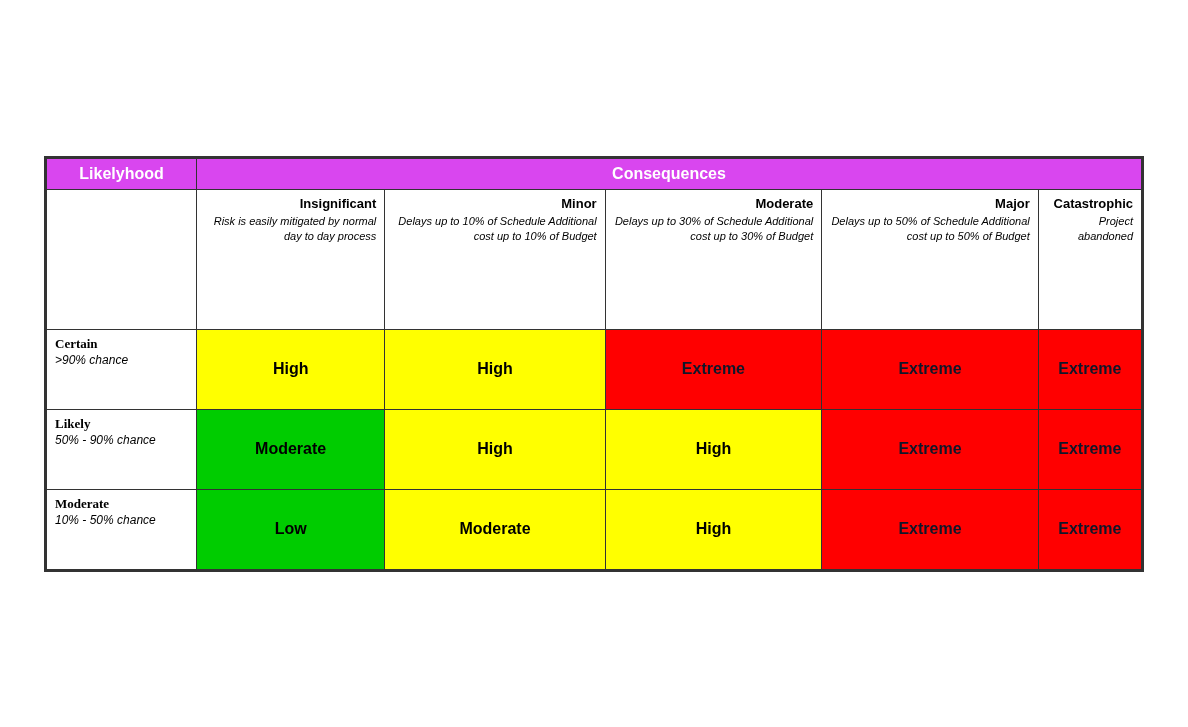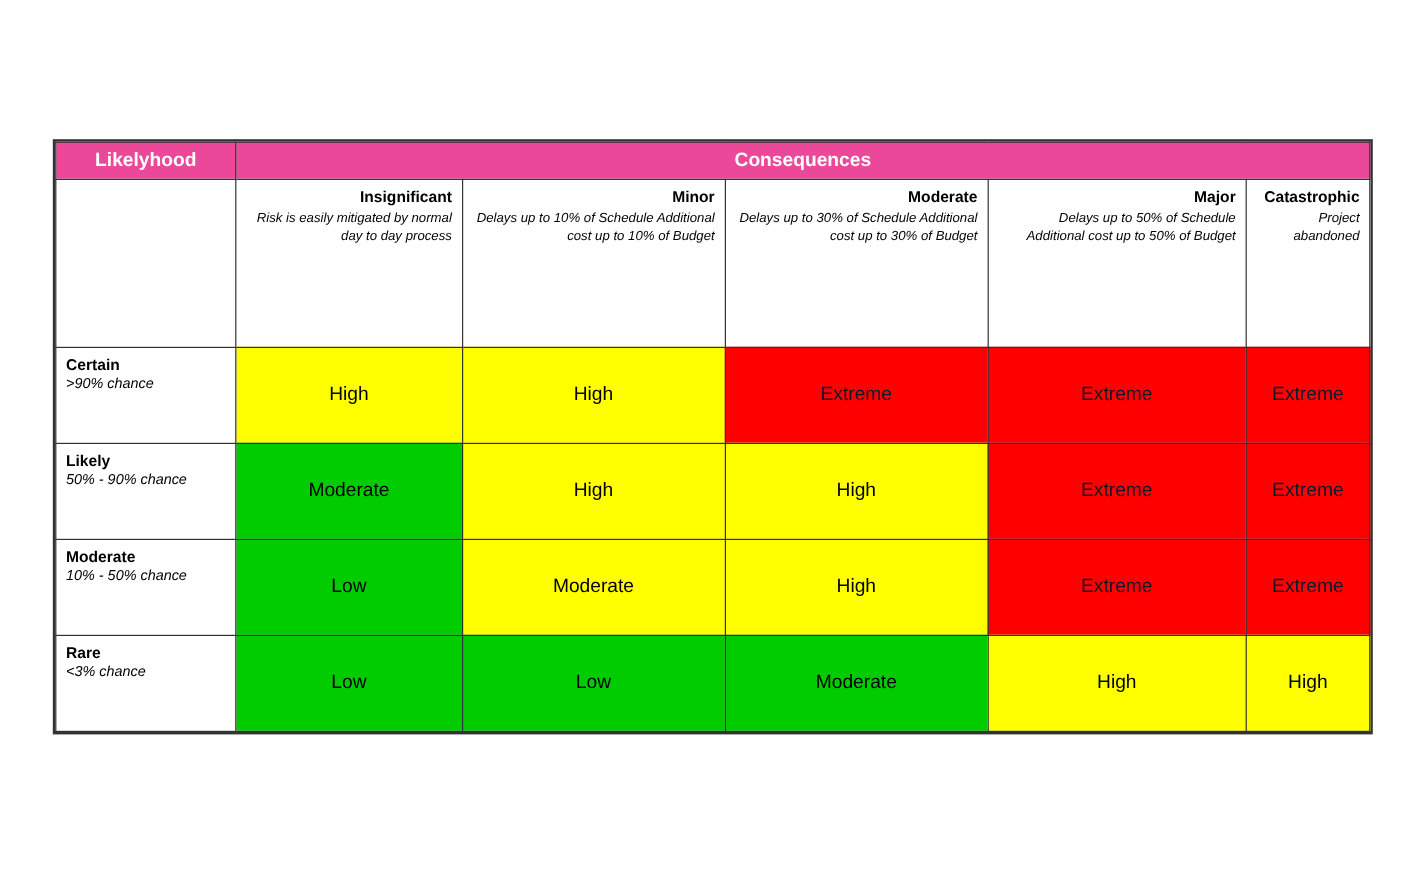--- a/index.html
+++ b/index.html
@@ -19,21 +19,21 @@
       width: 100%;
       border-collapse: collapse;
     }
     td, th {
       border: 1.5px solid #333;
       padding: 6px 8px;
       vertical-align: middle;
       text-align: left;
     }
     .header-row th {
-      background-color: #ec4899;
+      background-color: #d946ef;
       color: #fff;
       font-weight: bold;
       font-size: 16px;
       text-align: center;
     }
     .likelyhood-header {
       background-color: #1a5ce6;
       color: #fff;
       font-weight: bold;
       font-size: 16px;
@@ -64,29 +64,30 @@
     }
     .row-header {
       background: #fff;
       font-size: 13px;
       vertical-align: top;
       width: 150px;
     }
     .row-header .title {
       font-weight: bold;
       display: block;
+      font-family: Liberation Serif, serif;
     }
     .row-header .desc {
       font-style: italic;
       font-weight: normal;
       font-size: 12px;
     }
     .cell {
       text-align: center;
-      font-weight: normal;
+      font-weight: bold;
       font-size: 16px;
       height: 80px;
       vertical-align: middle;
     }
     .cell-extreme { background-color: #ff0000; color: #0f172a; }
     .cell-high-yellow { background-color: #ffff00; color: #000; }
     .cell-high-green { background-color: #00cc00; color: #000; }
     .col-header-row td {
       height: 140px;
       vertical-align: top;
@@ -130,23 +131,15 @@
           <td class="cell cell-extreme"><span>Extreme</span></td>
         </tr>
         <tr>
           <td class="row-header"><span class="title">Moderate</span><span class="desc">10% - 50% chance</span></td>
           <td class="cell cell-high-green"><span>Low</span></td>
           <td class="cell cell-high-yellow"><span>Moderate</span></td>
           <td class="cell cell-high-yellow"><span>High</span></td>
           <td class="cell cell-extreme"><span>Extreme</span></td>
           <td class="cell cell-extreme"><span>Extreme</span></td>
         </tr>
-        <tr>
-          <td class="row-header"><span class="title">Rare</span><span class="desc">&lt;3% chance</span></td>
-          <td class="cell cell-high-green"><span>Low</span></td>
-          <td class="cell cell-high-green"><span>Low</span></td>
-          <td class="cell cell-high-green"><span>Moderate</span></td>
-          <td class="cell cell-high-yellow"><span>High</span></td>
-          <td class="cell cell-high-yellow"><span>High</span></td>
-        </tr>
       </tbody>
   </table>
 </div>
 
 </body></html>

